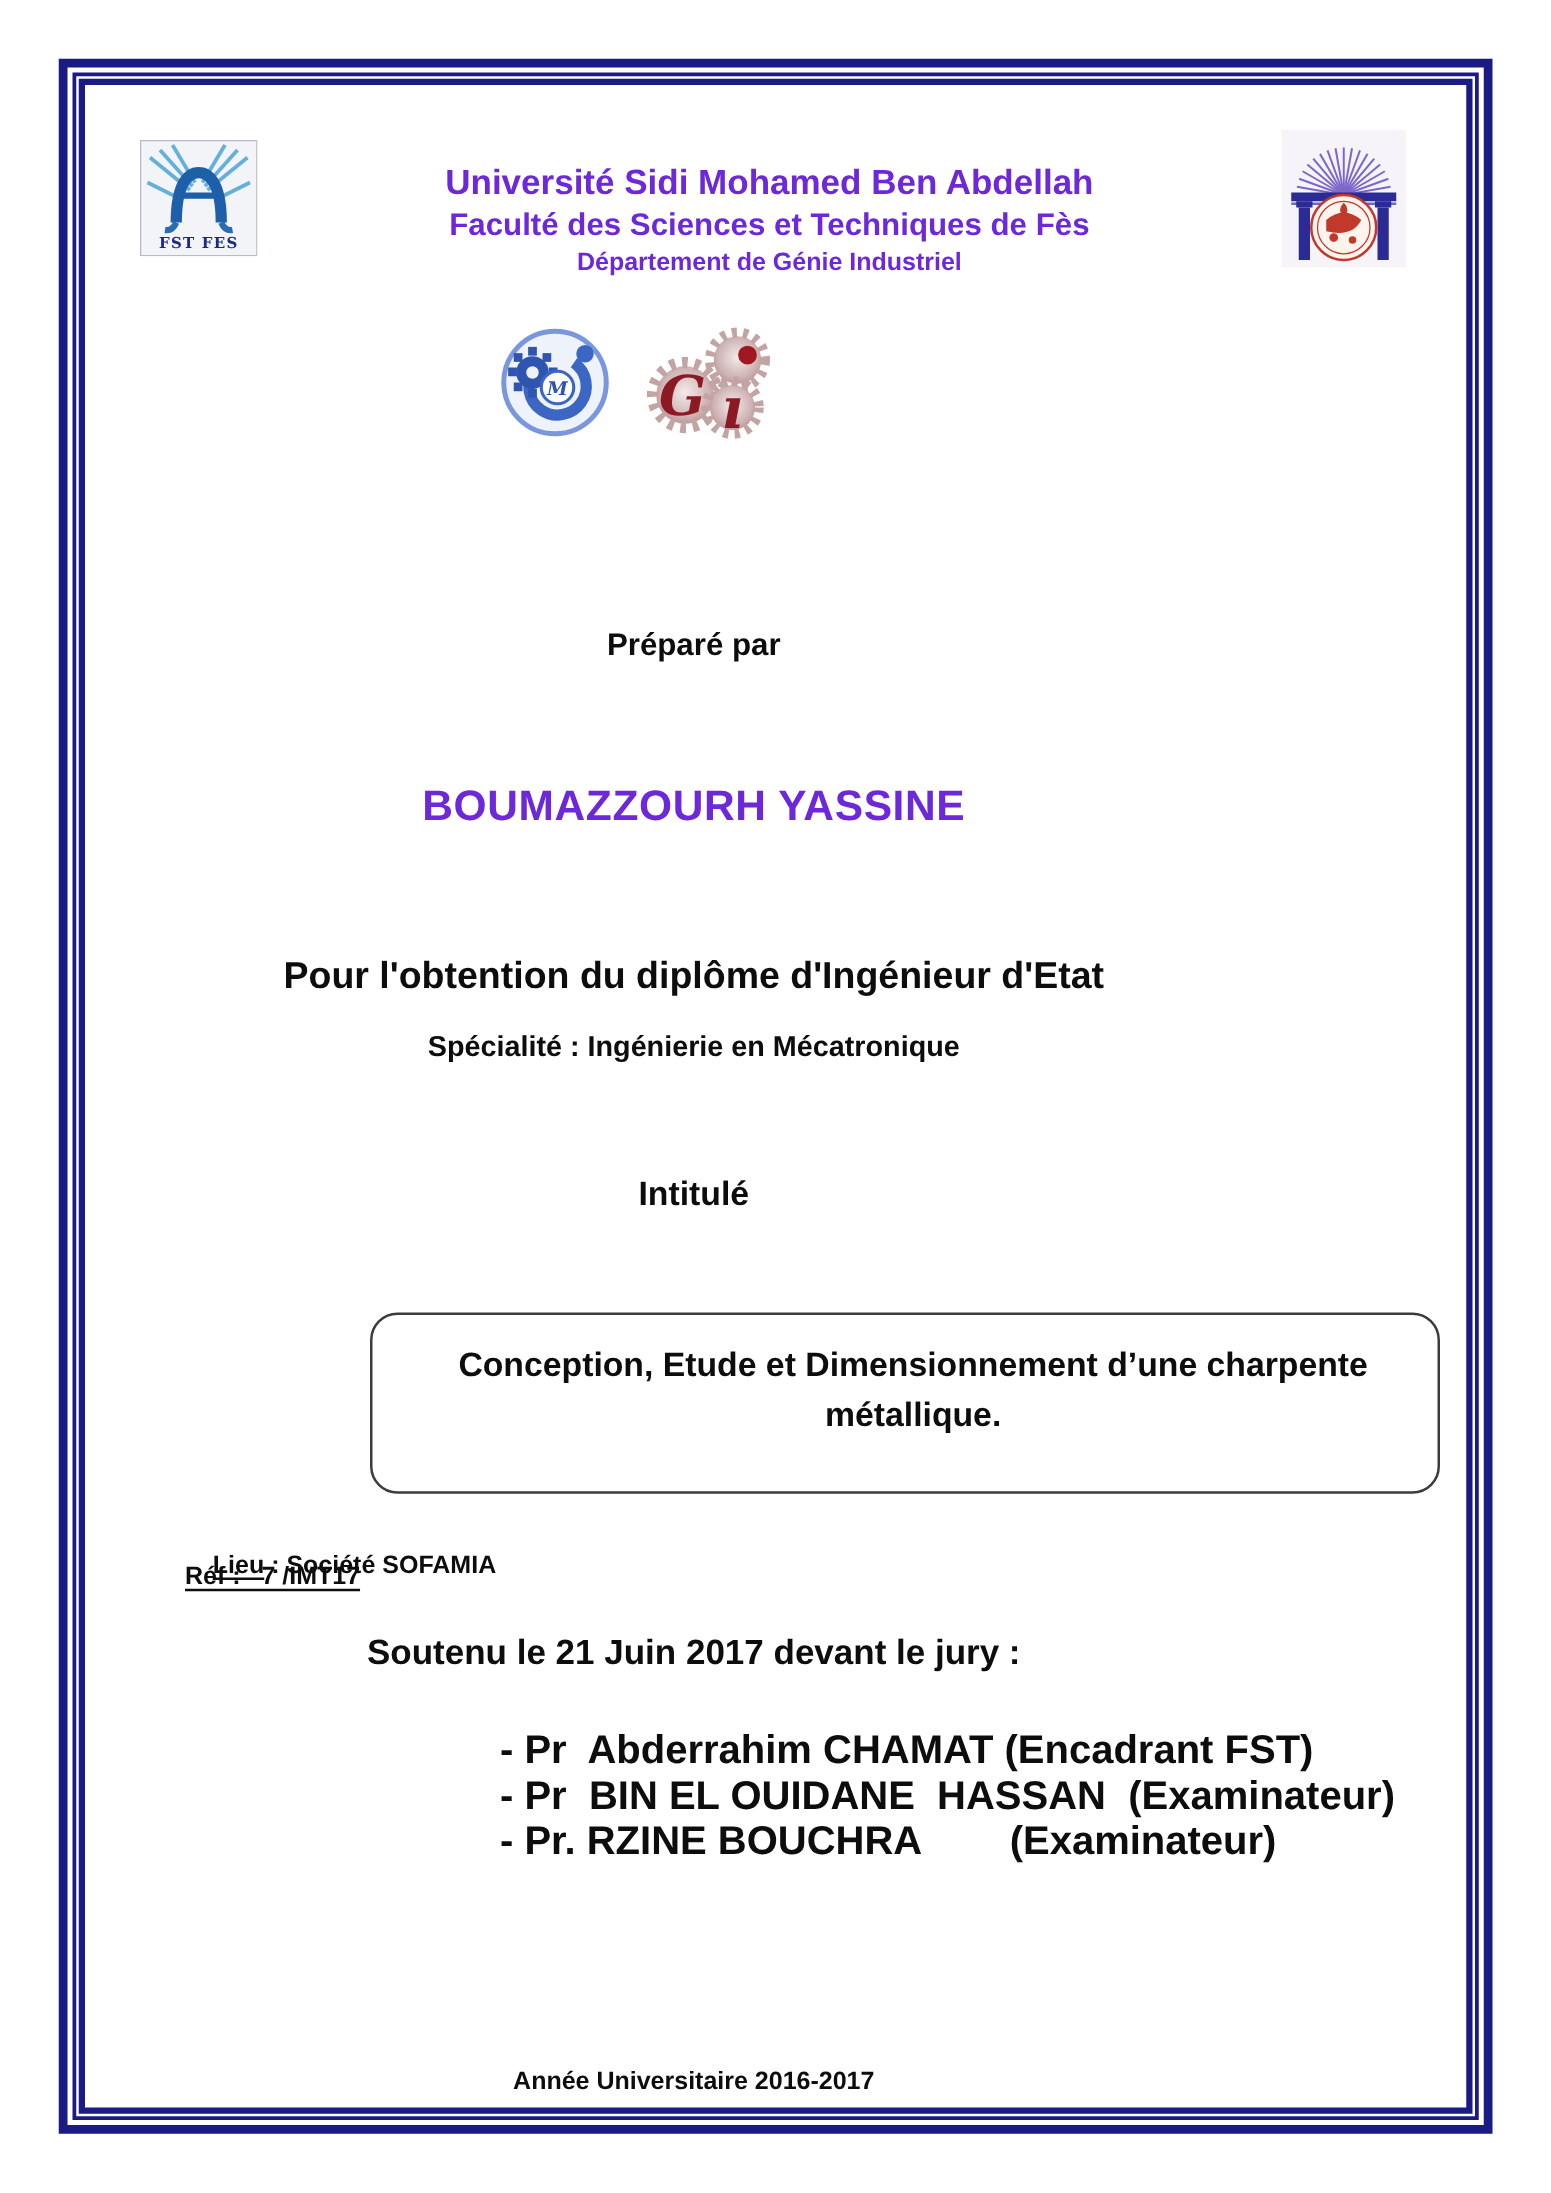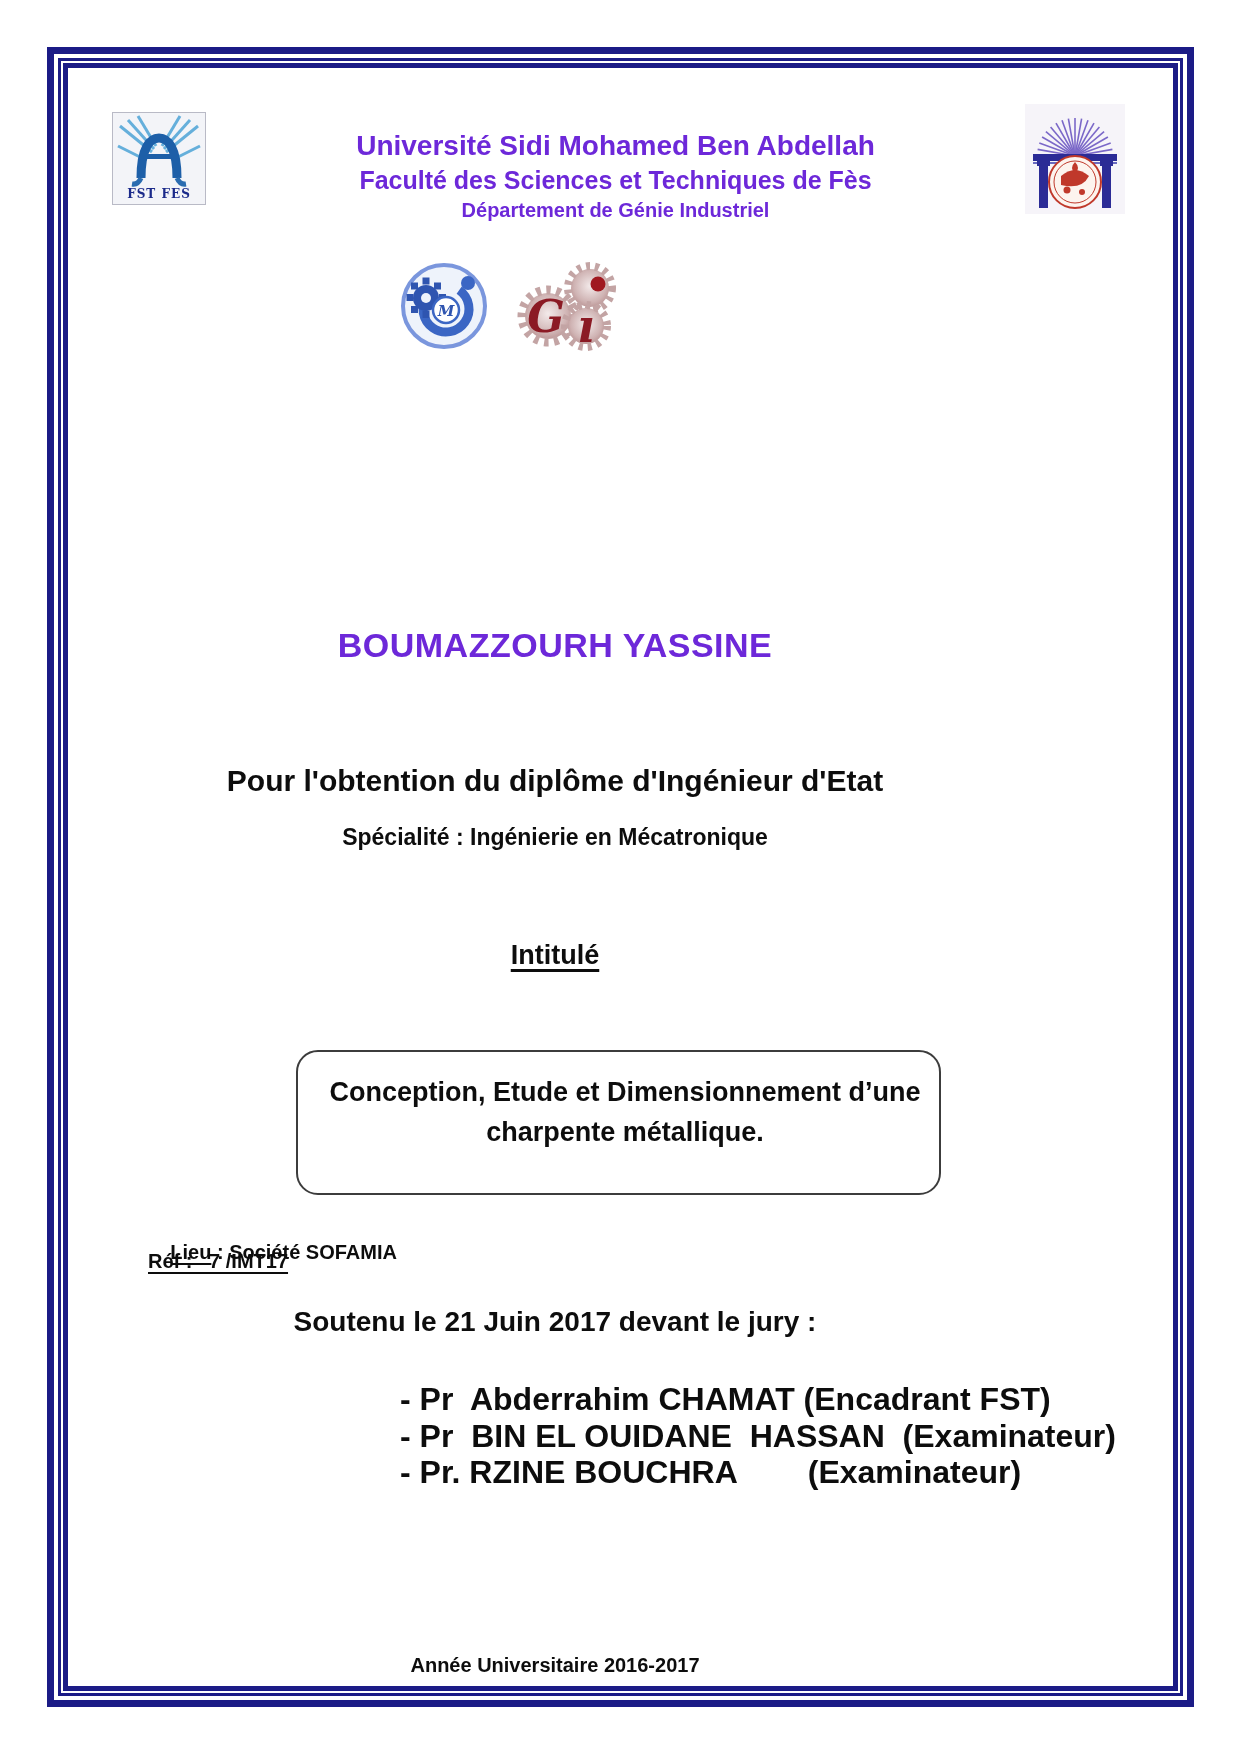--- a/index.html
+++ b/index.html
@@ -26,23 +26,23 @@
   .dept-logos { position:absolute; top:260px; left:398px; display:flex; gap:26px; align-items:center; }
   .mech-logo { width:92px; height:92px; }
   .gi-logo { width:100px; height:92px; }
 
   .doc-title    { top:424px; font-size:35px; font-weight:bold; color:#0d0d0d; }
   .prepared-by  { top:502px; font-size:25px; font-weight:bold; color:#0d0d0d; }
   .author-name  { top:626px; font-size:34px; font-weight:bold; color:#6d28d9; letter-spacing:0.5px; }
   .degree-line  { top:764px; font-size:30px; font-weight:bold; color:#0d0d0d; }
   .specialty    { top:824px; font-size:23px; font-weight:bold; color:#0d0d0d; }
   .intitule     { top:940px; font-size:27px; font-weight:bold; color:#0d0d0d; }
-  .intitule span { text-decoration:underline; text-decoration-thickness:3px; text-underline-offset:5px;text-align:right; }
+  .intitule span { text-decoration-thickness:3px; text-underline-offset:5px;text-align:right; }
 
-  .title-box { position:absolute; left:296px; top:1050px; width:645px; height:145px;
+  .title-box { position:absolute; left:296px; top:1050px; width:856px; height:145px;
                border:2px solid #3c3c3c; border-radius:22px; display:flex; align-items:flex-start;
                justify-content:center; padding:20px 17px 0 30px; }
   .title-box-text { font-size:27px; line-height:40px; font-weight:bold; color:#0d0d0d; text-align:center; }
 
   .lieu-line { position:absolute; left:148px; top:1218px; font-size:20px; font-weight:bold; color:#0d0d0d; white-space:pre; }
   .lieu-line .u { text-decoration:underline; text-decoration-thickness:2px; text-underline-offset:4px; }
   .ref-line  { position:absolute; left:148px; top:1250px; font-size:20px; font-weight:bold; color:#0d0d0d;
                text-decoration:underline; text-decoration-thickness:2px; text-underline-offset:4px; white-space:pre; }
 
   .jury-intro { top:1306px; font-size:28px; font-weight:bold; color:#0d0d0d; }
@@ -159,20 +159,21 @@
         <circle cx="74" cy="28" r="22" fill="none" stroke="#c3a4a4" stroke-width="8" stroke-dasharray="4 5"></circle>
         <circle cx="70" cy="66" r="18" fill="url(#giGrad)"></circle>
         <circle cx="70" cy="66" r="21" fill="none" stroke="#c3a4a4" stroke-width="8" stroke-dasharray="4 5"></circle>
       </g>
       <text x="30" y="72" font-size="44" font-style="italic" font-weight="bold" text-anchor="middle" fill="#8b1a24" font-family="DejaVu Serif, serif">G</text>
       <text x="70" y="82" font-size="46" font-style="italic" font-weight="bold" text-anchor="middle" fill="#8b1a24" font-family="DejaVu Serif, serif">ı</text>
       <circle cx="82" cy="24" r="7.5" fill="#a01820"></circle>
     </svg>
   </div>
 
+  <div class="center-col prepared-by">Préparé par</div>
   <div class="center-col author-name">BOUMAZZOURH YASSINE</div>
   <div class="center-col degree-line">Pour l'obtention du diplôme d'Ingénieur d'Etat</div>
   <div class="center-col specialty">Spécialité : Ingénierie en Mécatronique</div>
 
   <div class="center-col intitule">
     <span>Intitulé</span>
   </div>
 
   <div class="title-box">
     <div class="title-box-text">Conception, Etude et Dimensionnement d’une charpente métallique.</div>

